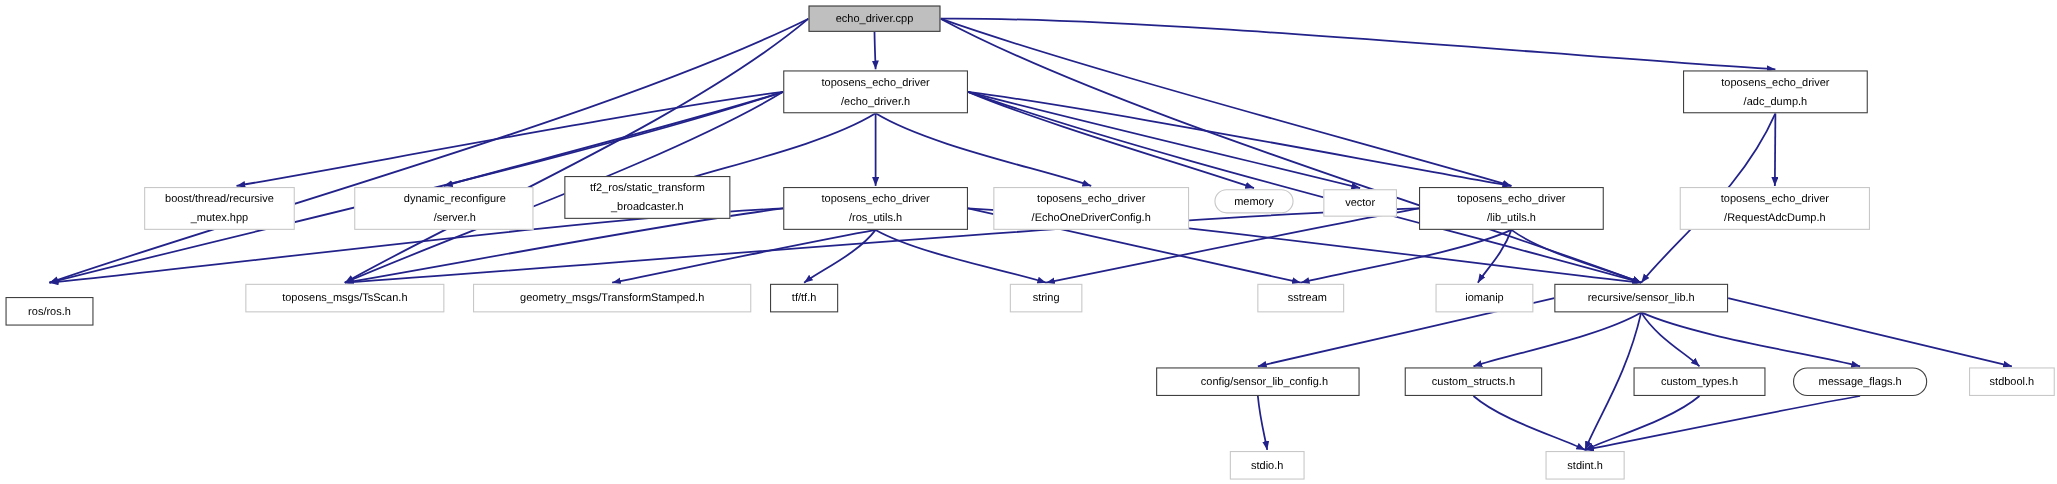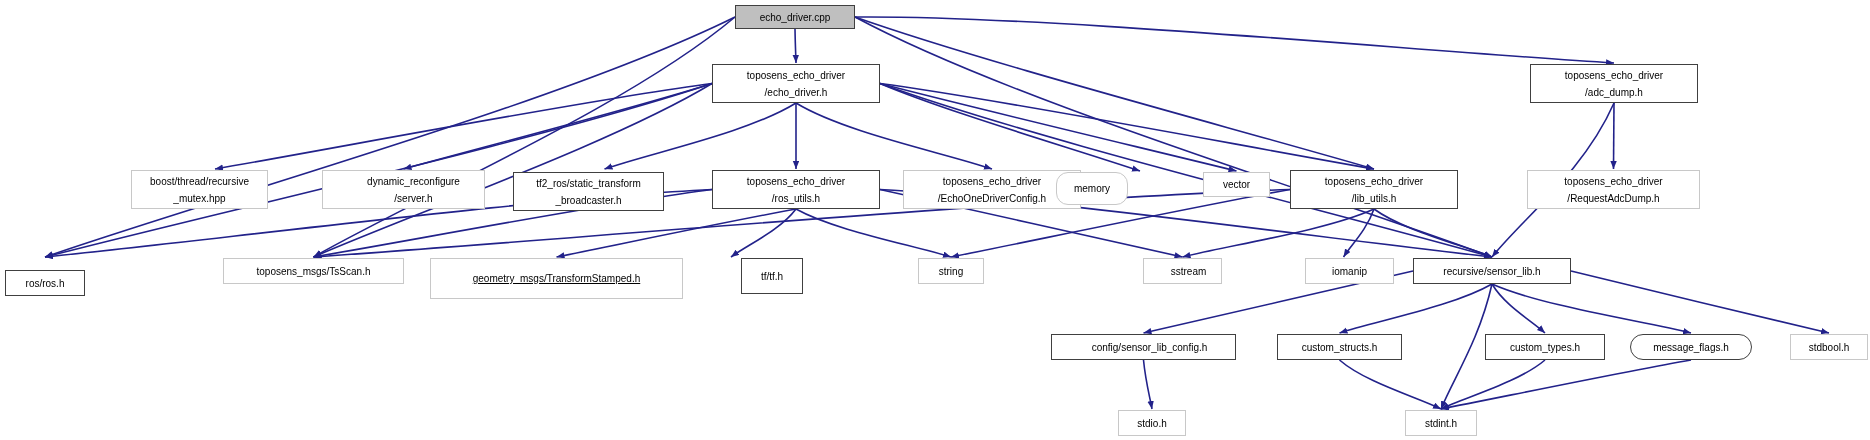--- a/index.html
+++ b/index.html
@@ -70,36 +70,36 @@
   <div id="node-layer">
       <div class="node root" style="left: 735px; top: 5px; width: 120px; height: 24px;"><span>echo_driver.cpp</span></div>
       <div class="node strong" style="left: 712px; top: 64px; width: 168px; height: 39px;"><span>toposens_echo_driver
 /echo_driver.h</span></div>
       <div class="node strong" style="left: 1530px; top: 64px; width: 168px; height: 39px;"><span>toposens_echo_driver
 /adc_dump.h</span></div>
       <div class="node weak" style="left: 131px; top: 170px; width: 137px; height: 39px;"><span>boost/thread/recursive
 _mutex.hpp</span></div>
       <div class="node weak" style="left: 322px; top: 170px; width: 163px; height: 39px; padding-left: 24px;"><span>dynamic_reconfigure
 /server.h</span></div>
-      <div class="node strong" style="left: 513px; top: 172px; width: 151px; height: 39px;"><span>tf2_ros/static_transform
+      <div class="node strong" style="left: 513px; top: 160px; width: 151px; height: 39px;"><span>tf2_ros/static_transform
 _broadcaster.h</span></div>
       <div class="node strong" style="left: 712px; top: 170px; width: 168px; height: 39px;"><span>toposens_echo_driver
 /ros_utils.h</span></div>
       <div class="node weak" style="left: 903px; top: 170px; width: 178px; height: 39px;"><span>toposens_echo_driver
 /EchoOneDriverConfig.h</span></div>
-      <div class="node weak" style="left: 1056px; top: 172px; width: 72px; height: 33px; border-radius: 12px;"><span>memory</span></div>
+      <div class="node weak" style="left: 1104px; top: 172px; width: 72px; height: 22px; border-radius: 12px;"><span>memory</span></div>
       <div class="node weak" style="left: 1203px; top: 172px; width: 67px; height: 25px;"><span>vector</span></div>
       <div class="node strong" style="left: 1290px; top: 170px; width: 168px; height: 39px;"><span>toposens_echo_driver
 /lib_utils.h</span></div>
       <div class="node weak" style="left: 1527px; top: 170px; width: 173px; height: 39px;"><span>toposens_echo_driver
 /RequestAdcDump.h</span></div>
       <div class="node strong" style="left: 5px; top: 270px; width: 80px; height: 26px;"><span>ros/ros.h</span></div>
       <div class="node weak" style="left: 223px; top: 258px; width: 181px; height: 26px;"><span>toposens_msgs/TsScan.h</span></div>
-      <div class="node weak" style="left: 430px; top: 258px; width: 253px; height: 41px; text-decoration: underline;"><span>geometry_msgs/TransformStamped.h</span></div>
-      <div class="node strong" style="left: 700px; top: 258px; width: 62px; height: 36px; margin-left: 41px;"><span>tf/tf.h</span></div>
+      <div class="node weak" style="left: 430px; top: 258px; width: 253px; height: 26px;"><span>geometry_msgs/TransformStamped.h</span></div>
+      <div class="node strong" style="left: 700px; top: 258px; width: 62px; height: 26px;"><span>tf/tf.h</span></div>
       <div class="node weak" style="left: 918px; top: 258px; width: 66px; height: 26px;"><span>string</span></div>
       <div class="node weak" style="left: 1143px; top: 258px; width: 79px; height: 26px; padding-left: 16px;"><span>sstream</span></div>
       <div class="node weak" style="left: 1305px; top: 258px; width: 89px; height: 26px;"><span>iomanip</span></div>
       <div class="node strong" style="left: 1413px; top: 258px; width: 158px; height: 26px;"><span>recursive/sensor_lib.h</span></div>
       <div class="node strong" style="left: 1051px; top: 334px; width: 185px; height: 26px; padding-left: 16px;"><span>config/sensor_lib_config.h</span></div>
       <div class="node strong" style="left: 1277px; top: 334px; width: 125px; height: 26px;"><span>custom_structs.h</span></div>
       <div class="node strong" style="left: 1485px; top: 334px; width: 120px; height: 26px;"><span>custom_types.h</span></div>
       <div class="node strong" style="left: 1630px; top: 334px; width: 122px; height: 26px; border-radius: 13px;"><span>message_flags.h</span></div>
       <div class="node weak" style="left: 1790px; top: 334px; width: 78px; height: 26px;"><span>stdbool.h</span></div>
       <div class="node weak" style="left: 1118px; top: 410px; width: 68px; height: 26px;"><span>stdio.h</span></div>

